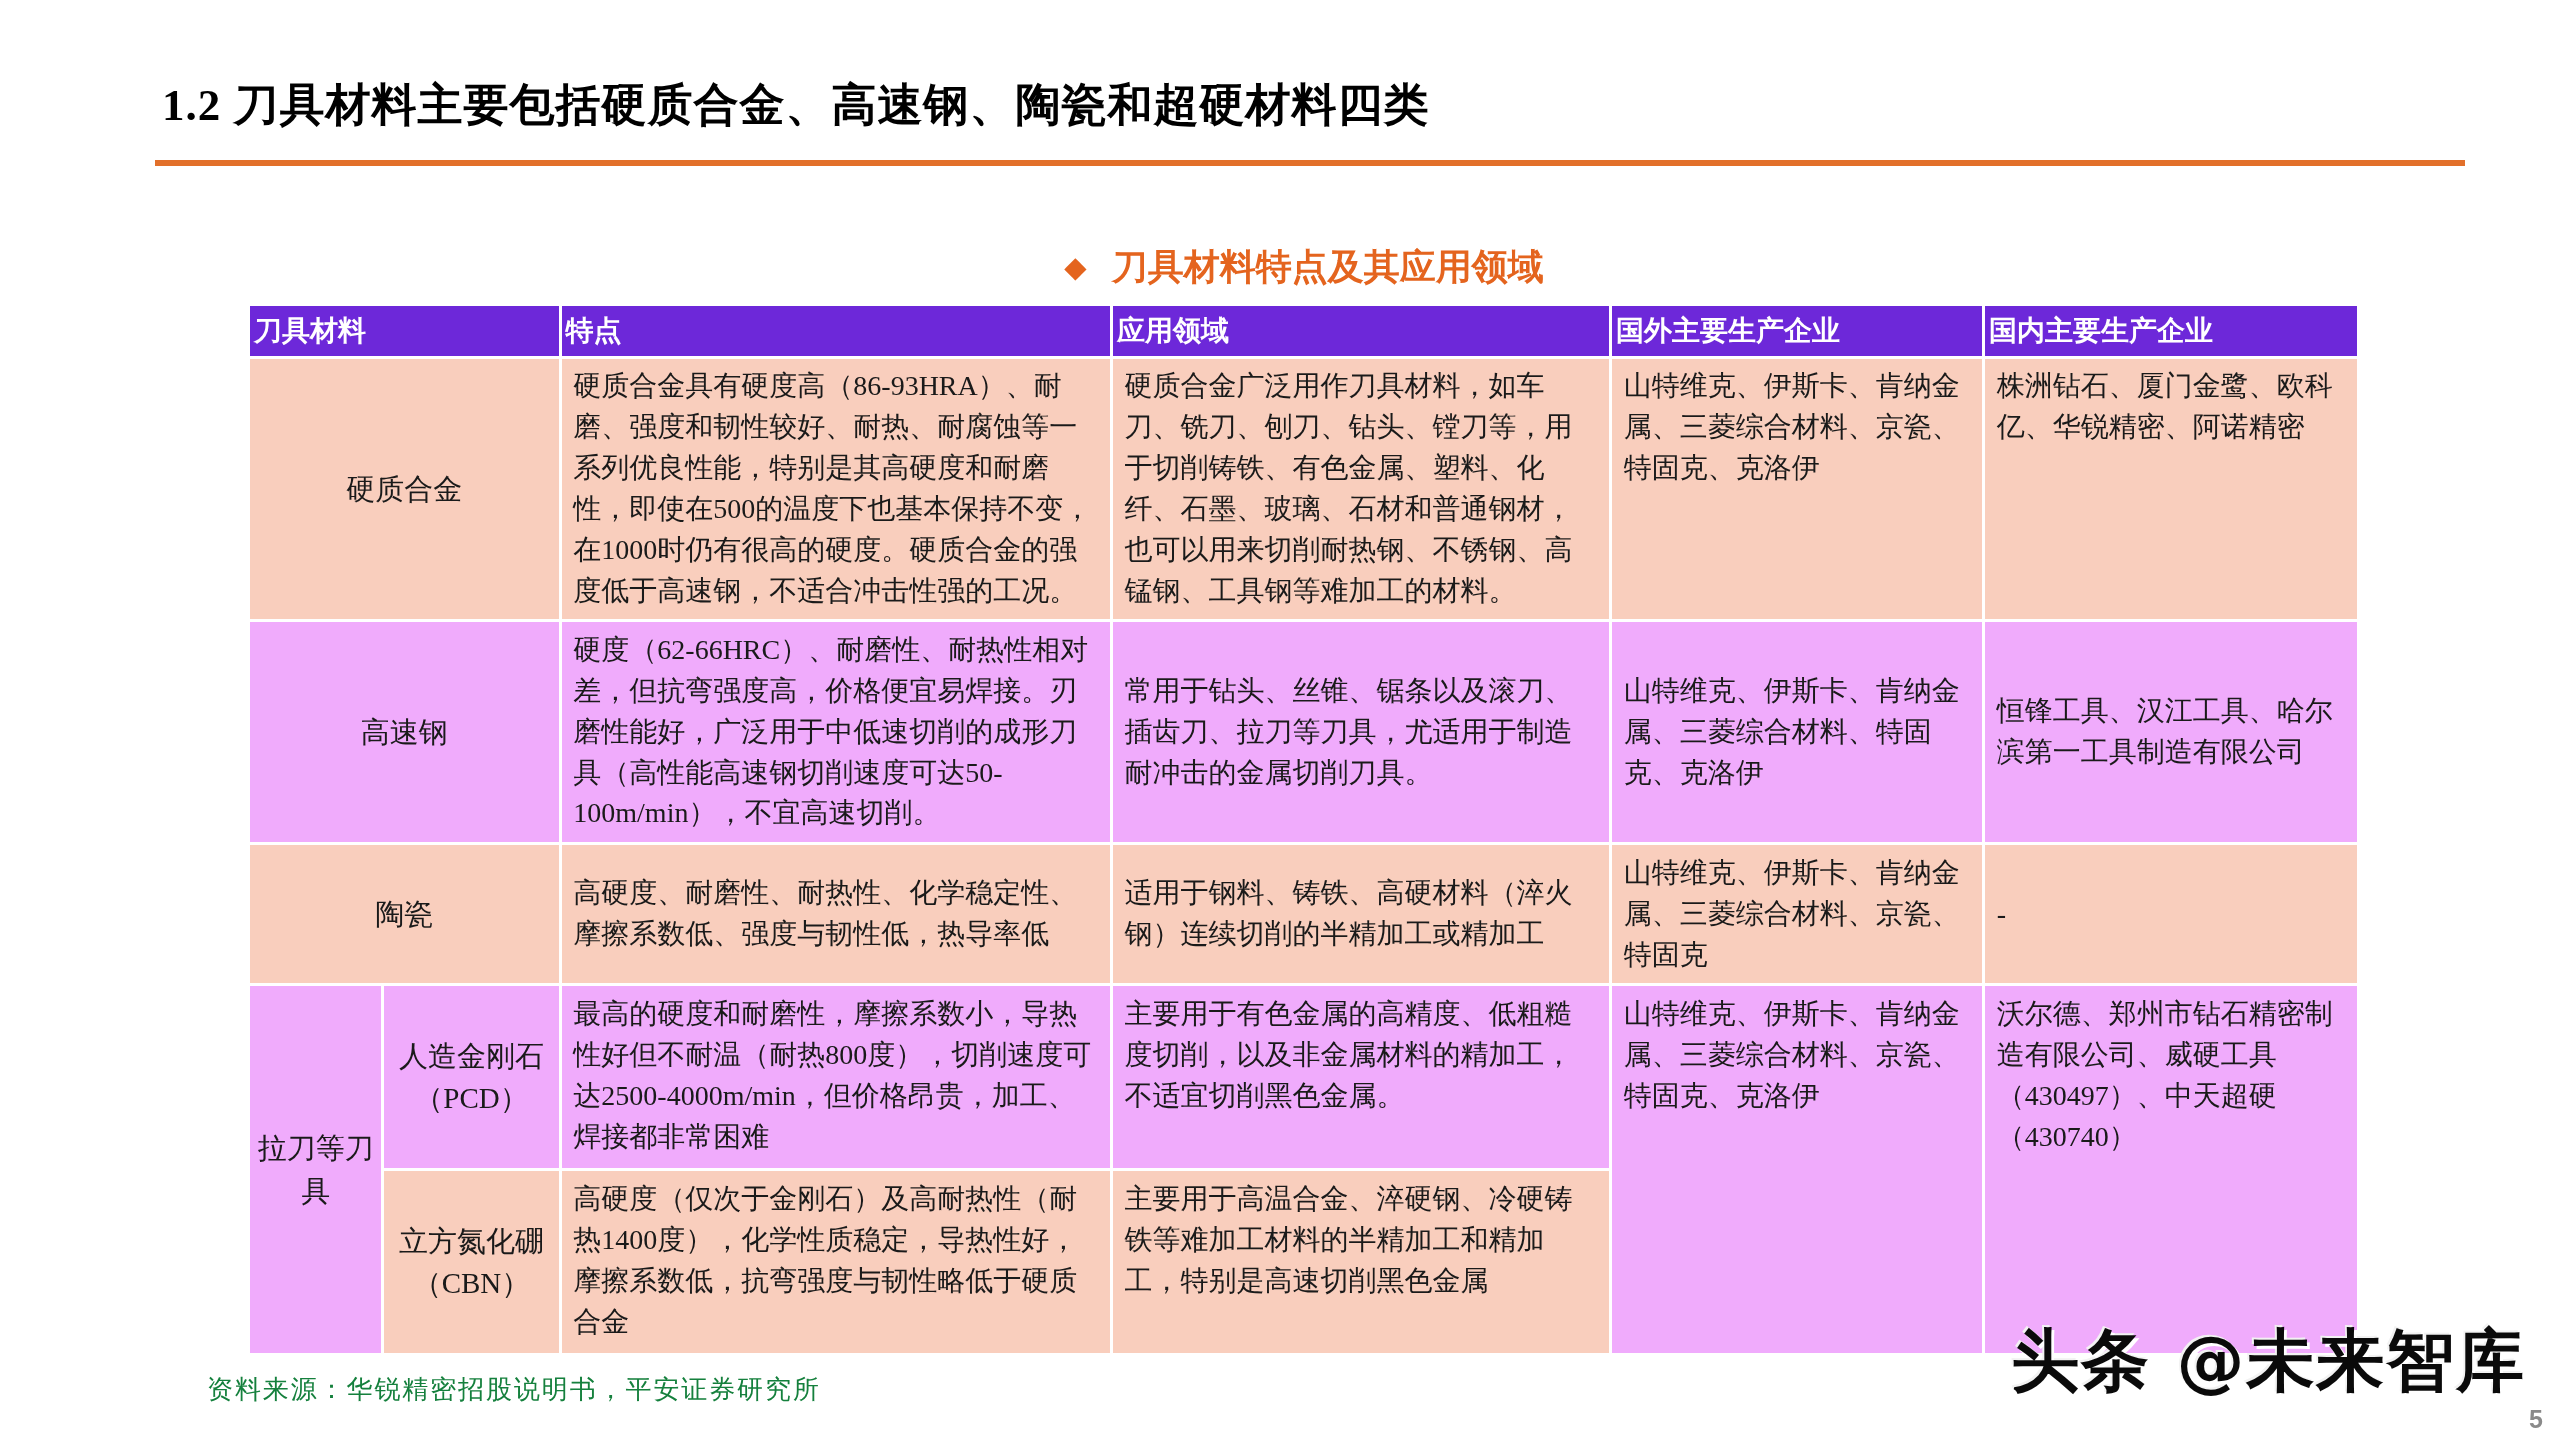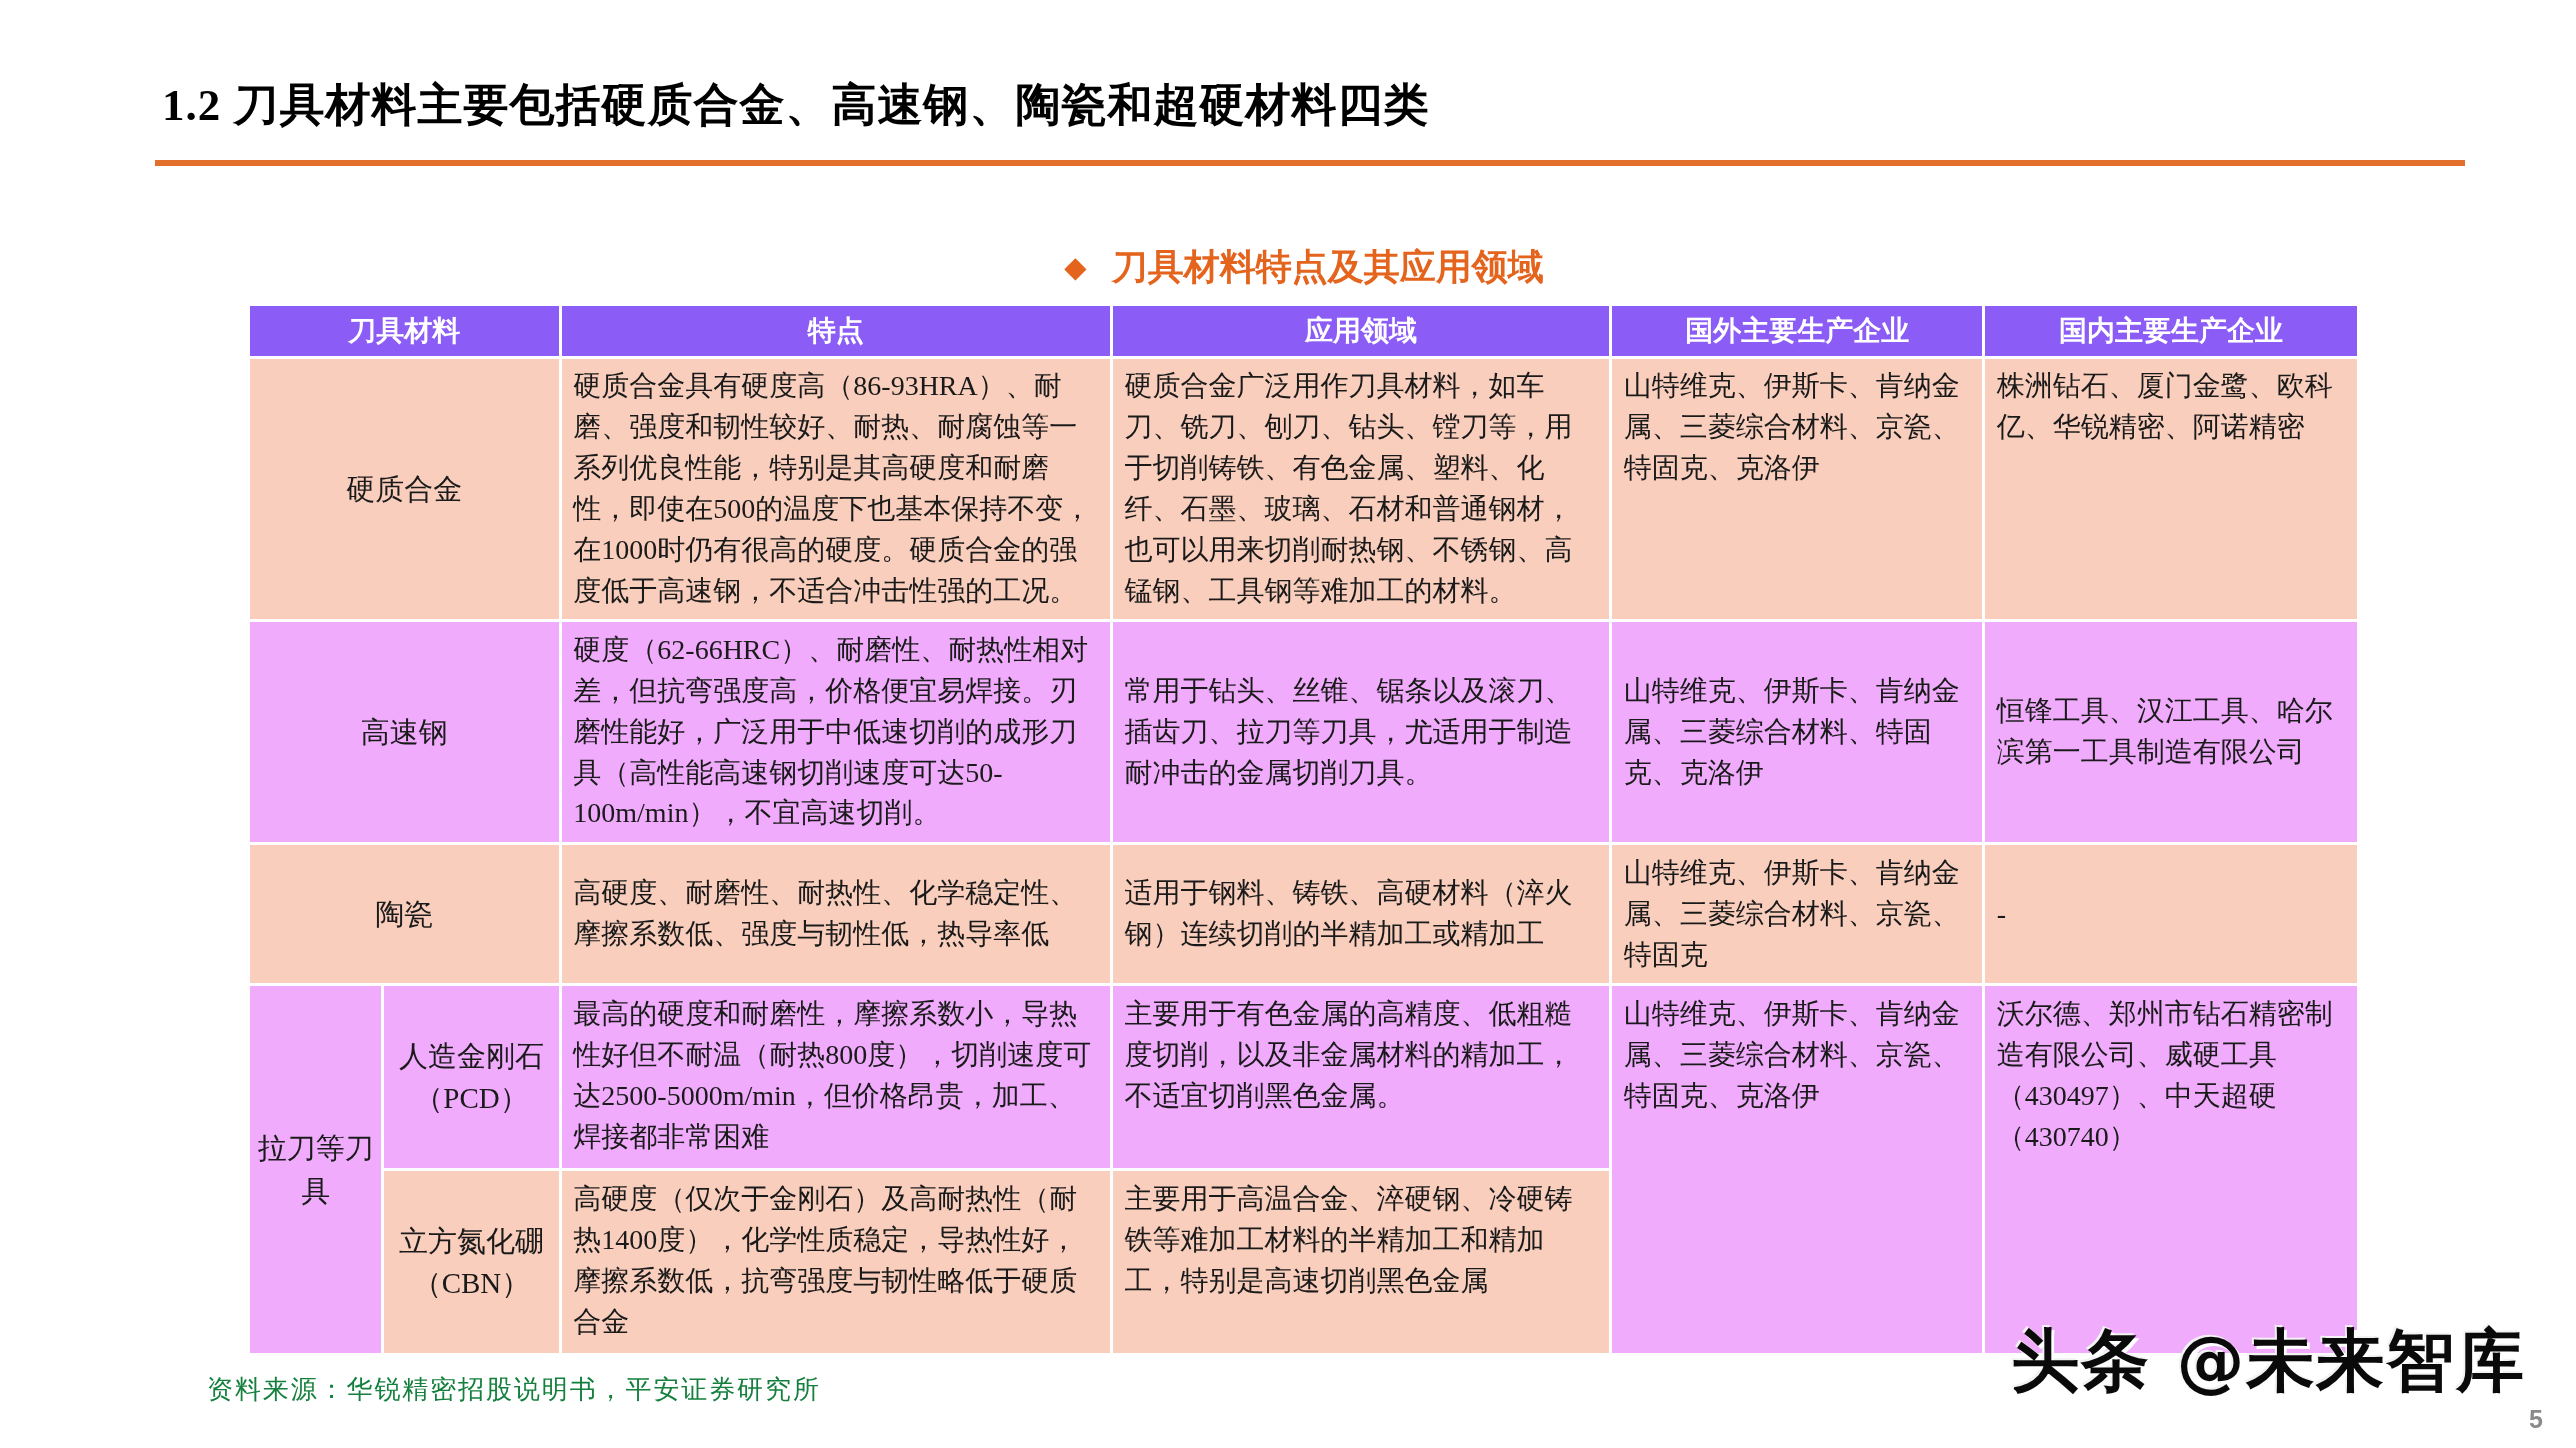--- a/index.html
+++ b/index.html
@@ -13,22 +13,22 @@
       background:#e2702a;}
 
   .table-caption{position:absolute;left:251px;top:243px;width:2106px;
       text-align:center;font-size:36px;font-weight:bold;color:#e4641e;
       font-family:"Liberation Serif","DejaVu Serif",serif;}
   .table-caption .diamond{font-size:29px;margin-right:25px;vertical-align:1.9px;}
 
   .mat-table{position:absolute;left:247px;top:303px;width:2113px;
       border-collapse:separate;border-spacing:3.9px;table-layout:fixed;}
   .mat-table td,.mat-table th{overflow:hidden;}
-  .mat-table th{background:#8b5cf6;color:#ffffff;font-size:28px;font-weight:bold;
-      text-align:center;padding:5.8px 3.9px;
+  .mat-table th{background:#6d28d9;color:#ffffff;font-size:28px;font-weight:bold;
+      text-align:left;padding:5.8px 3.9px;
       font-family:"Liberation Serif","DejaVu Serif",serif;}
   .mat-table td{font-size:28px;line-height:1.46;vertical-align:middle;
       padding:7.7px 11.6px;color:#1a1a1a;
       font-family:"Liberation Serif","DejaVu Serif",serif;}
   td.dark{background:#f9cebd;margin-top:48px;}
   td.light{background:#f0abfc;}
   td.mat-name{font-weight:normal;text-align:center;font-size:29px;padding:3.9px 5.8px;}
   td.body-text{text-align:left;}
   .tr-top td.body-text{vertical-align:top;}
 
@@ -89,21 +89,21 @@
     <td colspan="2" class="dark mat-name">陶瓷</td>
     <td class="dark body-text">高硬度、耐磨性、耐热性、化学稳定性、摩擦系数低、强度与韧性低，热导率低</td>
     <td class="dark body-text">适用于钢料、铸铁、高硬材料（淬火钢）连续切削的半精加工或精加工</td>
     <td class="dark body-text">山特维克、伊斯卡、肯纳金属、三菱综合材料、京瓷、特固克</td>
     <td class="dark body-text">-</td>
   </tr>
 
   <tr class="tr-top" style="height:182px;">
     <td rowspan="2" class="light mat-name">拉刀等刀具</td>
     <td class="light mat-name">人造金刚石（PCD）</td>
-    <td class="light body-text">最高的硬度和耐磨性，摩擦系数小，导热性好但不耐温（耐热800度），切削速度可达2500-5000m/min，但价格昂贵，加工、焊接都非常困难</td>
+    <td class="light body-text">最高的硬度和耐磨性，摩擦系数小，导热性好但不耐温（耐热800度），切削速度可达2500-4000m/min，但价格昂贵，加工、焊接都非常困难</td>
     <td class="light body-text">主要用于有色金属的高精度、低粗糙度切削，以及非金属材料的精加工，不适宜切削黑色金属。</td>
     <td rowspan="2" class="light body-text">山特维克、伊斯卡、肯纳金属、三菱综合材料、京瓷、特固克、克洛伊</td>
     <td rowspan="2" class="light body-text">沃尔德、郑州市钻石精密制造有限公司、威硬工具（430497）、中天超硬（430740）</td>
   </tr>
 
   <tr class="tr-top" style="height:182px;">
     <td class="dark mat-name">立方氮化硼（CBN）</td>
     <td class="dark body-text">高硬度（仅次于金刚石）及高耐热性（耐热1400度），化学性质稳定，导热性好，摩擦系数低，抗弯强度与韧性略低于硬质合金</td>
     <td class="dark body-text">主要用于高温合金、淬硬钢、冷硬铸铁等难加工材料的半精加工和精加工，特别是高速切削黑色金属</td>
   </tr>

